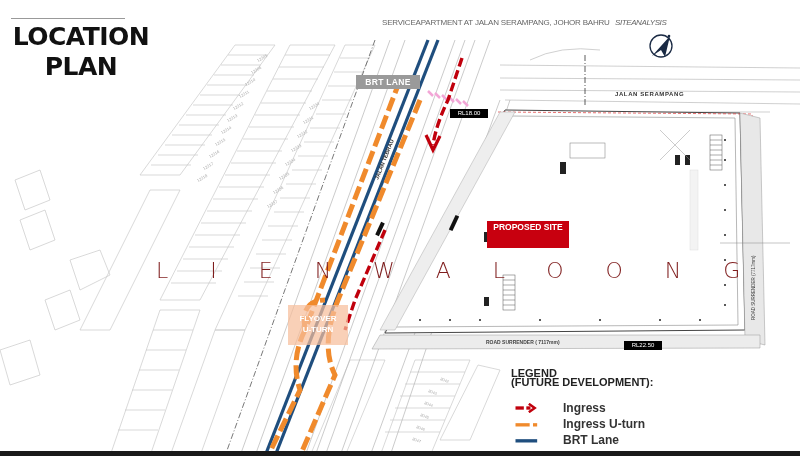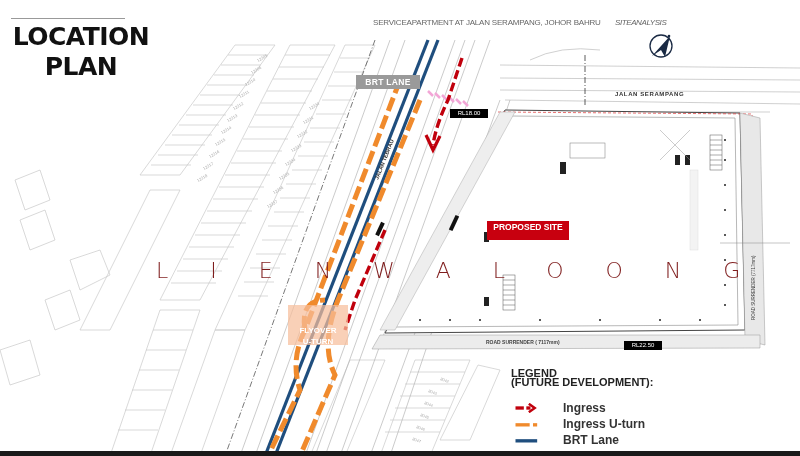--- a/index.html
+++ b/index.html
@@ -1,29 +1,29 @@
 <!DOCTYPE html>
 <html><head>
 <meta charset="utf-8">
 <style>
   html,body{margin:0;padding:0;background:#fff;}
   body{width:800px;height:456px;overflow:hidden;position:relative;font-family:"Liberation Sans",sans-serif;}
   .abs{position:absolute;}
   .title-rule{left:11px;top:18px;width:114px;height:1px;background:#999;}
   .title{left:11px;top:22px;font-family:"DejaVu Sans",sans-serif;font-weight:bold;font-size:25px;line-height:30px;letter-spacing:-0.5px;color:#111;text-align:center;width:140px;}
-  .header-project{left:373px;top:18px;font-size:8px;color:#666;letter-spacing:-0.2px;}
+  .header-project{left:382px;top:18px;font-size:8px;color:#666;letter-spacing:-0.2px;}
   .header-section{left:615px;top:18px;font-size:8px;color:#666;font-style:italic;letter-spacing:-0.4px;}
   svg#map{position:absolute;left:0;top:0;}
   .label-box{font-weight:bold;color:#fff;text-align:center;}
   .brt-label{left:356px;top:75px;width:64px;height:14px;background:#9a9a9a;font-size:8.5px;line-height:14px;letter-spacing:0.3px;}
   .rl-tag{background:#000;color:#fff;font-size:6px;text-align:center;}
   .rl1{left:450px;top:109px;width:38px;height:9px;line-height:9px;}
   .rl2{left:624px;top:341px;width:38px;height:9px;line-height:9px;}
-  .proposed{left:487px;top:221px;width:82px;height:19px;background:#c8000f;font-size:8.5px;line-height:13px;}
-  .flyover{left:288px;top:305px;width:60px;height:40px;background:rgba(247,190,155,0.72);font-size:8px;line-height:11px;padding-top:20px;box-sizing:border-box;color:#fff;font-weight:bold;text-align:center;}
+  .proposed{left:487px;top:221px;width:82px;height:27px;background:#c8000f;font-size:8.5px;line-height:13px;}
+  .flyover{left:288px;top:305px;width:60px;height:40px;background:rgba(247,190,155,0.72);font-size:8px;line-height:11px;padding-top:8px;box-sizing:border-box;color:#fff;font-weight:bold;text-align:center;}
   .road-jalan{left:615px;top:91px;font-size:6px;font-weight:bold;color:#333;letter-spacing:0.6px;}
   .road-surrender{left:486px;top:339px;font-size:5px;font-weight:bold;color:#444;}
   .watermark{left:132px;top:258px;font-size:22px;color:#7f1d1d;letter-spacing:42px;font-family:"DejaVu Sans",sans-serif;font-weight:200;margin-left:24px;}
   .legend{left:511px;top:369px;}
   .legend-title{font-size:11px;font-weight:bold;color:#222;line-height:9px;}
   .legend-item{display:flex;align-items:center;height:16px;font-size:12px;color:#333;font-weight:bold;}
   .legend-swatch{width:34px;height:10px;margin-right:18px;position:relative;}
   .bottom-bar{left:0;top:451px;width:800px;height:5px;background:#1a1a1a;}
 </style>
 </head>

